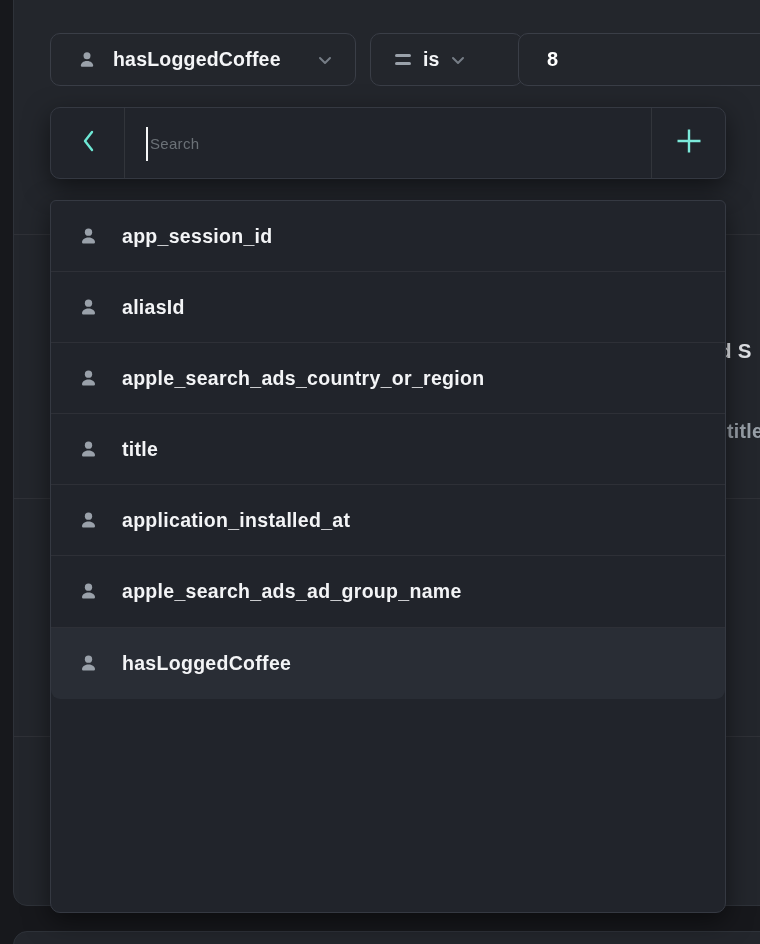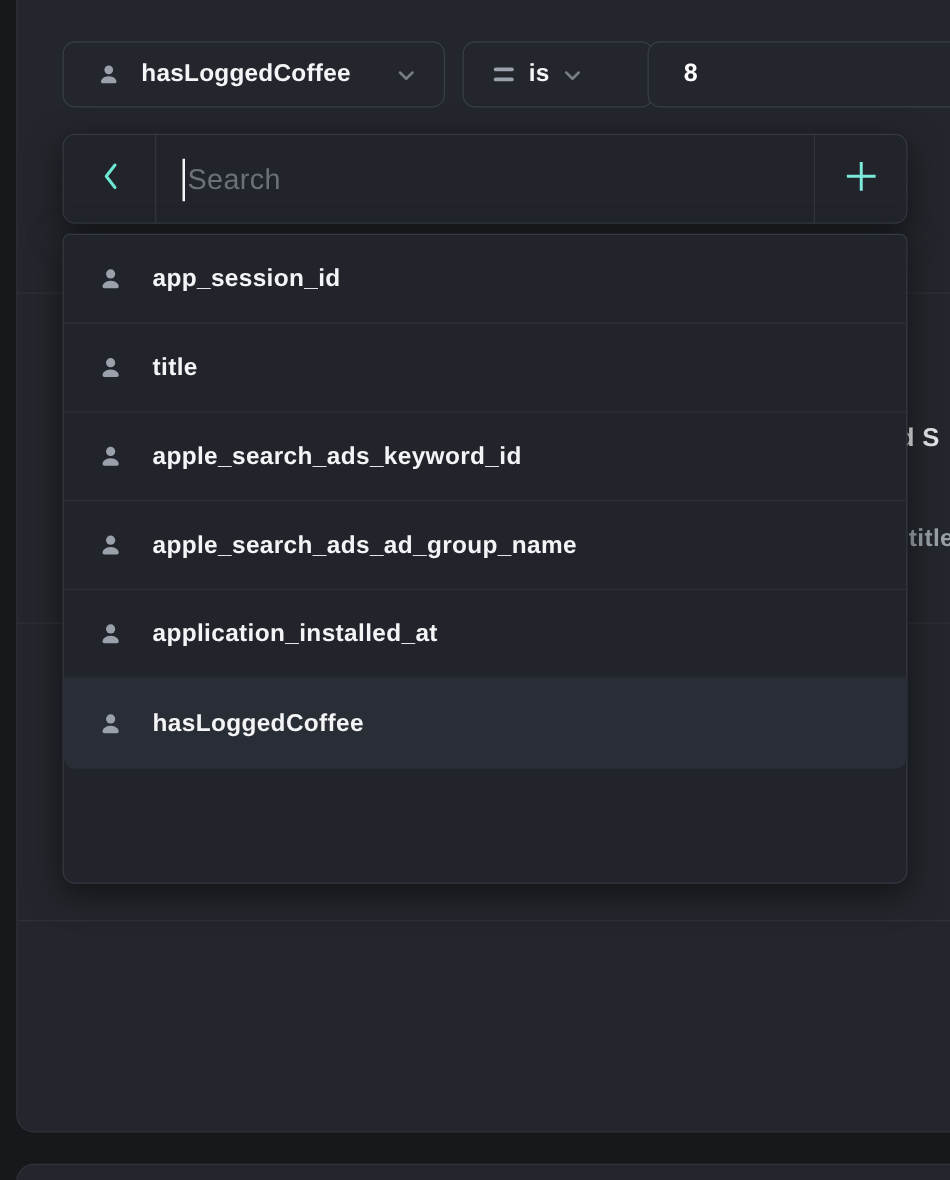--- a/index.html
+++ b/index.html
@@ -33,28 +33,28 @@
   .value-text{font-size:20px;font-weight:700;color:#ffffff;}
 
   
   .panel{position:absolute;left:50px;width:676px;background:#21242b;border:1px solid #353942;
     box-shadow:0 8px 26px rgba(0,0,0,.5);z-index:5;}
   .search-panel{top:107px;height:72px;border-radius:10px;display:flex;align-items:stretch;}
   .back-section{width:74px;flex:none;display:flex;align-items:center;justify-content:center;
     border-right:1px solid rgba(255,255,255,0.08);color:#6ee8d5;cursor:pointer;}
   .search-section{flex:1;position:relative;display:flex;align-items:center;}
   .search-input{width:100%;height:100%;background:transparent;border:none;outline:none;
-    padding:0 0 0 25px;font-size:23px;color:#fff;letter-spacing:.3px;}
+    padding:0 0 0 25px;font-size:15px;color:#fff;letter-spacing:.3px;}
   .search-input::placeholder{color:#6b7177;}
   .caret{position:absolute;left:21px;top:19px;width:2px;height:34px;background:#f5f6f7;}
   .add-section{width:74px;flex:none;display:flex;align-items:center;justify-content:center;
     border-left:1px solid rgba(255,255,255,0.08);color:#7ceadb;cursor:pointer;}
 
   
-  .list-panel{top:187px;height:520px;border-radius:6px 6px 10px 10px;overflow:hidden;}
+  .list-panel{top:200px;height:713px;border-radius:6px 6px 10px 10px;overflow:hidden;}
   .row{height:71.1px;display:flex;align-items:center;padding:0 20px 0 27px;
     border-bottom:1px solid rgba(255,255,255,0.06);cursor:pointer;}
   .row:last-child{border-bottom:none;border-radius:0 0 9px 9px;}
   .row.highlighted{background:#292d35;}
   .row .person{margin-right:23px;}
   .row-label{font-size:19.5px;font-weight:700;color:#f3f4f6;letter-spacing:.3px;white-space:nowrap;}
 </style>
 </head>
 <body>
 
@@ -133,48 +133,57 @@
         </span>
         <span class="row-label">app_session_id</span>
       </div>
       <div class="row">
         <span class="person">
           <svg width="21" height="21" viewBox="0 0 24 24" fill="currentColor">
             <circle cx="12" cy="7" r="4.2"></circle>
             <path d="M12 13.2c-4.8 0-7.4 2.9-7.4 5.3 0 1 .8 1.5 1.6 1.5h11.6c.8 0 1.6-.5 1.6-1.5 0-2.4-2.6-5.3-7.4-5.3z"></path>
           </svg>
         </span>
+        <span class="row-label">aliasId</span>
+      </div>
+      <div class="row">
+        <span class="person">
+          <svg width="21" height="21" viewBox="0 0 24 24" fill="currentColor">
+            <circle cx="12" cy="7" r="4.2"></circle>
+            <path d="M12 13.2c-4.8 0-7.4 2.9-7.4 5.3 0 1 .8 1.5 1.6 1.5h11.6c.8 0 1.6-.5 1.6-1.5 0-2.4-2.6-5.3-7.4-5.3z"></path>
+          </svg>
+        </span>
+        <span class="row-label">apple_search_ads_country_or_region</span>
+      </div>
+      <div class="row">
+        <span class="person">
+          <svg width="21" height="21" viewBox="0 0 24 24" fill="currentColor">
+            <circle cx="12" cy="7" r="4.2"></circle>
+            <path d="M12 13.2c-4.8 0-7.4 2.9-7.4 5.3 0 1 .8 1.5 1.6 1.5h11.6c.8 0 1.6-.5 1.6-1.5 0-2.4-2.6-5.3-7.4-5.3z"></path>
+          </svg>
+        </span>
         <span class="row-label">title</span>
       </div>
       <div class="row">
         <span class="person">
           <svg width="21" height="21" viewBox="0 0 24 24" fill="currentColor">
             <circle cx="12" cy="7" r="4.2"></circle>
             <path d="M12 13.2c-4.8 0-7.4 2.9-7.4 5.3 0 1 .8 1.5 1.6 1.5h11.6c.8 0 1.6-.5 1.6-1.5 0-2.4-2.6-5.3-7.4-5.3z"></path>
           </svg>
         </span>
-        <span class="row-label">apple_search_ads_keyword_id</span>
+        <span class="row-label">application_installed_at</span>
       </div>
       <div class="row">
         <span class="person">
           <svg width="21" height="21" viewBox="0 0 24 24" fill="currentColor">
             <circle cx="12" cy="7" r="4.2"></circle>
             <path d="M12 13.2c-4.8 0-7.4 2.9-7.4 5.3 0 1 .8 1.5 1.6 1.5h11.6c.8 0 1.6-.5 1.6-1.5 0-2.4-2.6-5.3-7.4-5.3z"></path>
           </svg>
         </span>
         <span class="row-label">apple_search_ads_ad_group_name</span>
-      </div>
-      <div class="row">
-        <span class="person">
-          <svg width="21" height="21" viewBox="0 0 24 24" fill="currentColor">
-            <circle cx="12" cy="7" r="4.2"></circle>
-            <path d="M12 13.2c-4.8 0-7.4 2.9-7.4 5.3 0 1 .8 1.5 1.6 1.5h11.6c.8 0 1.6-.5 1.6-1.5 0-2.4-2.6-5.3-7.4-5.3z"></path>
-          </svg>
-        </span>
-        <span class="row-label">application_installed_at</span>
       </div>
       <div class="row highlighted">
         <span class="person">
           <svg width="21" height="21" viewBox="0 0 24 24" fill="currentColor">
             <circle cx="12" cy="7" r="4.2"></circle>
             <path d="M12 13.2c-4.8 0-7.4 2.9-7.4 5.3 0 1 .8 1.5 1.6 1.5h11.6c.8 0 1.6-.5 1.6-1.5 0-2.4-2.6-5.3-7.4-5.3z"></path>
           </svg>
         </span>
         <span class="row-label">hasLoggedCoffee</span>
       </div>

